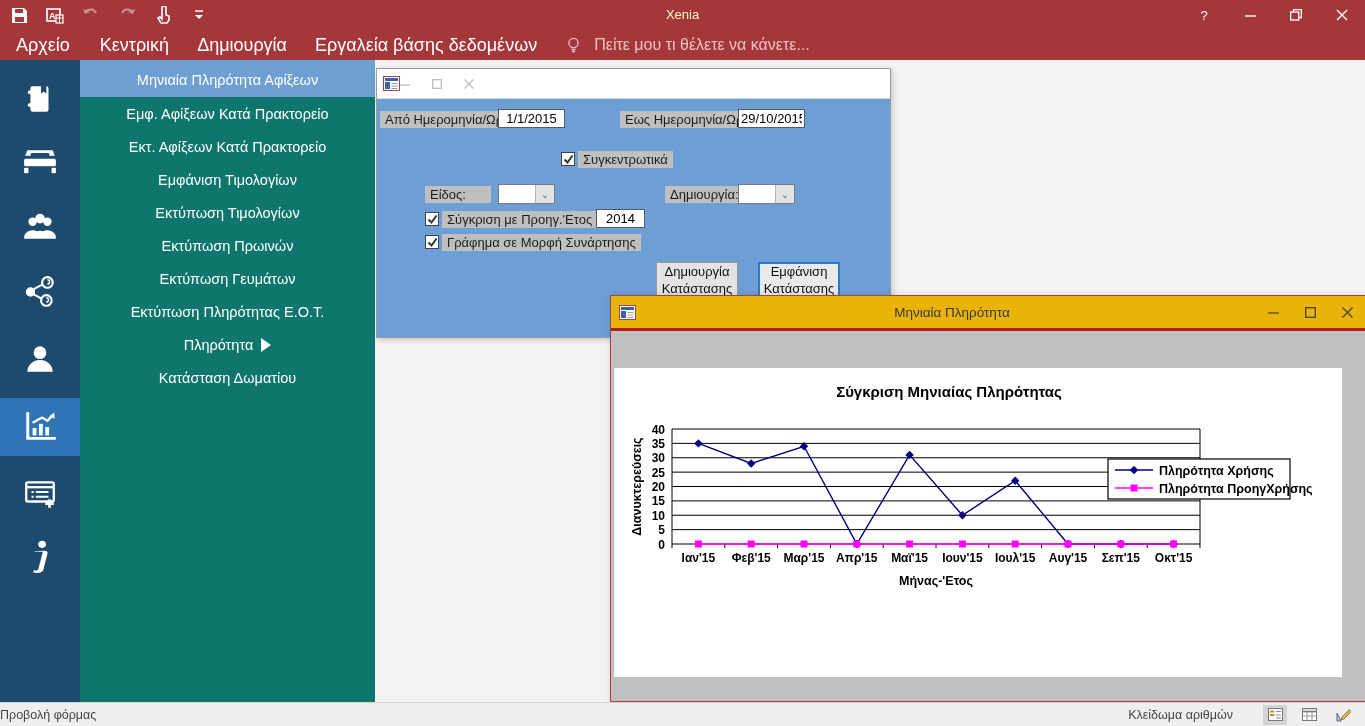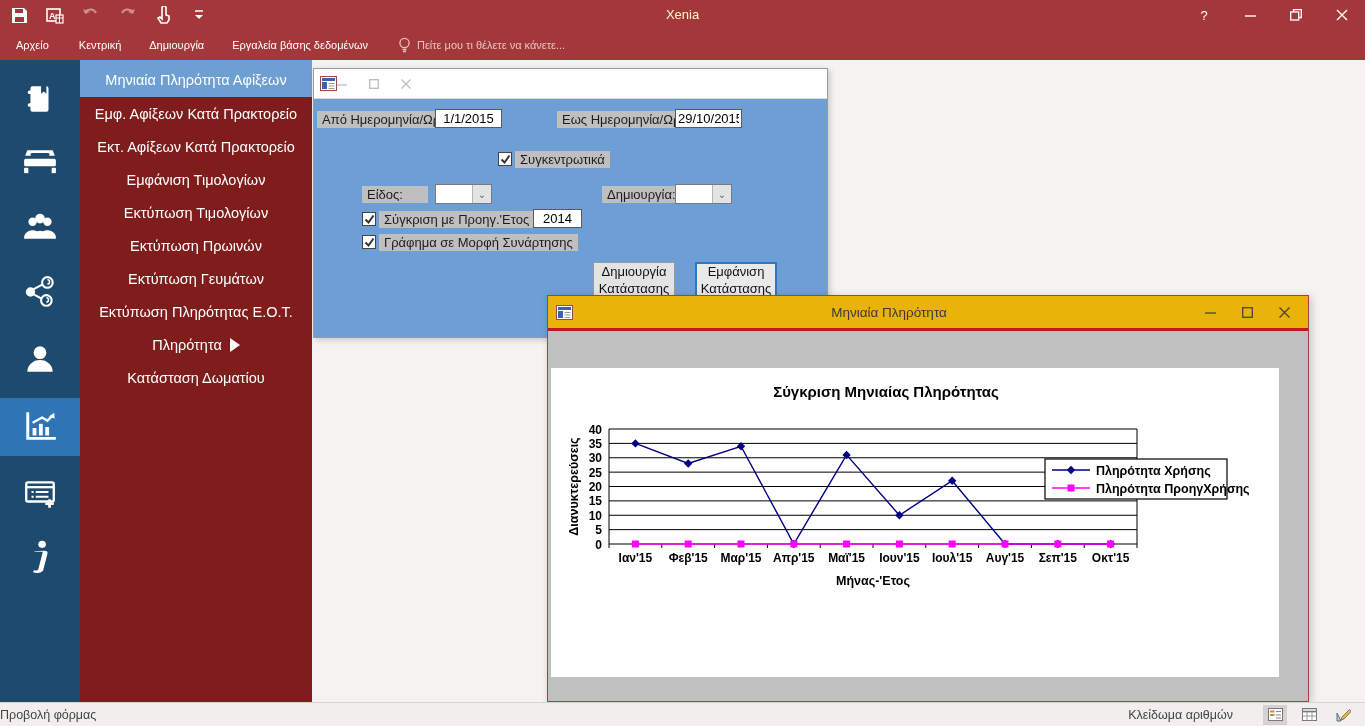--- a/index.html
+++ b/index.html
@@ -12,30 +12,30 @@
   .tabrow   { position:absolute; left:0; top:30px; width:1365px; height:30px; background:#a4373a; z-index:5;
               display:flex; align-items:center; }
   .deco { position:absolute; right:0; top:0; width:420px; height:60px; z-index:4; pointer-events:none; }
   .qat { position:absolute; left:8px; top:0; height:30px; display:flex; align-items:center; gap:14px; z-index:6;}
   .qat .qbtn { width:22px; height:22px; display:flex; align-items:center; justify-content:center; color:#fff; }
   .qat .dim { opacity:.45; }
   .app-title { position:absolute; left:0; right:0; top:0; height:30px; text-align:center; line-height:30px;
                color:#fef9c3; font-size:13px; z-index:5;}
   .win-controls { position:absolute; right:0; top:0; height:30px; display:flex; z-index:6; }
   .win-controls .wbtn { width:46px; height:30px; display:flex; align-items:center; justify-content:center; color:#fff; font-size:13px; }
-  .tab { color:#fff; font-size:11px; padding:0 14px; height:30px; line-height:30px; }
+  .tab { color:#fff; font-size:18px; padding:0 14px; height:30px; line-height:30px; }
   .tab.file { padding:0 16px; }
-  .tellme { display:flex; align-items:center; gap:6px; color:#e7c2c4; font-size:11px; padding-left:16px; }
+  .tellme { display:flex; align-items:center; gap:14px; color:#e7c2c4; font-size:16px; padding-left:16px; }
 
   
   .body { position:absolute; left:0; top:60px; width:1365px; height:642px; display:flex; }
   .rail { position:relative; width:80px; background:#1e4a6e; flex:none; }
   .rail .ric { position:absolute; left:0; width:80px; height:58px; display:flex; align-items:center; justify-content:center; }
   .rail .ric.sel { background:#2e75b6; }
-  .navpane { position:relative; width:232px; background:#7f1d1d; flex:none; padding-top:4px; }
+  .navpane { position:relative; width:295px; background:#0f766e; flex:none; padding-top:4px; }
   .nav-item { height:33px; display:flex; align-items:center; justify-content:center; color:#fff; font-size:14.5px; gap:8px; }
   .nav-item.sel { height:37px; background:#6d9fd3; margin-top:-4px; padding-top:3px;}
   .tri { width:0; height:0; border-top:7px solid transparent; border-bottom:7px solid transparent; border-left:10px solid #fff; }
   .canvas { position:relative; flex:1; background:#f4f3f2; }
 
   
   .form-win { position:absolute; left:1px; top:8px; width:515px; height:270px; border:1px solid #9b9b9b;
               box-shadow:2px 2px 6px rgba(0,0,0,.18); background:#6d9fd6; z-index:2; }
   .fw-title { height:30px; background:#fff; border-bottom:1px solid #d9d9d9; display:flex; align-items:center; padding:0 6px; }
   .fw-title .ttl { flex:1; text-align:center; color:#8a8a8a; font-size:13.5px; }

